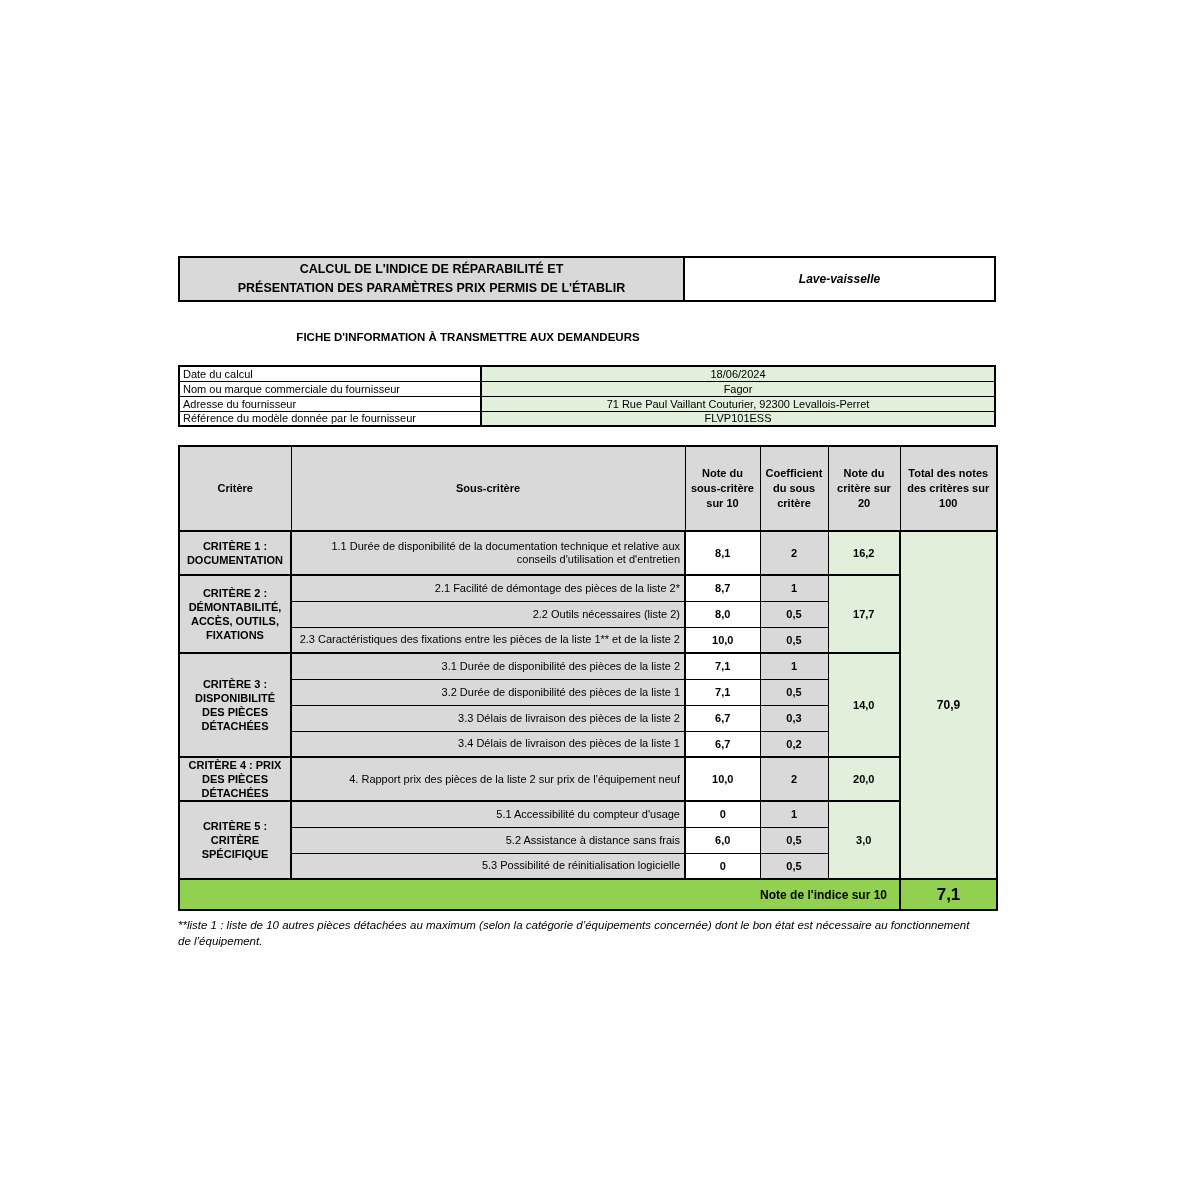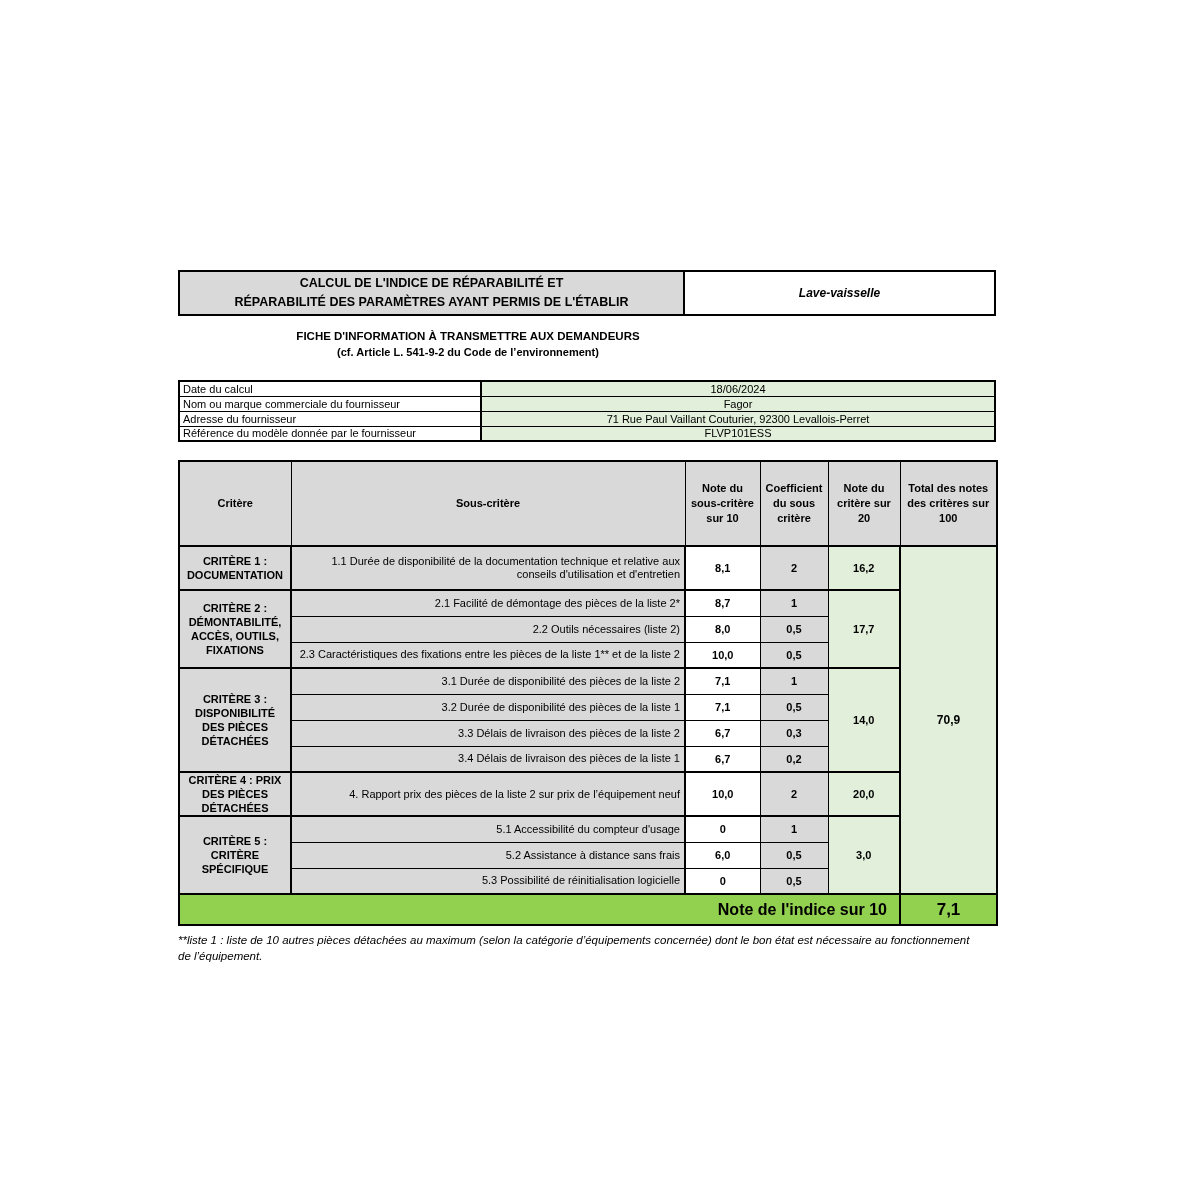--- a/index.html
+++ b/index.html
@@ -1,37 +1,37 @@
 <!DOCTYPE html>
 <html><head>
 <meta charset="utf-8">
 <style>
   * { margin:0; padding:0; box-sizing:border-box; }
   html,body { background:#ffffff; }
   .page {
     position:relative; width:1200px; height:1200px; background:#ffffff;
     font-family:"Liberation Sans", sans-serif; color:#000;
   }
-  .doc { position:absolute; left:178px; top:270px; width:984px; }
+  .doc { position:absolute; left:178px; top:256px; width:984px; }
 
   
   .hdr { display:flex; width:100%; }
   .hdr-title {
     width:507px; height:46px; background:#d9d9d9; border:2px solid #000;
     display:flex; flex-direction:column; align-items:center; justify-content:center;
     font-weight:bold; font-size:12.5px; line-height:19px; text-align:center;
   }
   .hdr-product {
     width:311px; height:46px; background:#fff; border:2px solid #000; border-left:none;
     display:flex; align-items:center; justify-content:center;
     font-weight:bold; font-style:italic; font-size:12px;
   }
 
   
-  .subtitle { margin-top:12px; width:580px; text-align:center; }
+  .subtitle { margin-top:27px; width:580px; text-align:center; }
   .subtitle-l1 { font-weight:bold; font-size:11.5px; line-height:16px; }
   .subtitle-l2 { font-weight:bold; font-size:11px; line-height:16px; }
 
   
   table { border-collapse:collapse; }
   .info-table { margin-top:20px; width:818px; border:2px solid #000; table-layout:fixed; }
   .info-table td { border:1px solid #000; height:15px; font-size:11px; padding:0 3px; }
   .info-label { width:302px; text-align:left; background:#fff; }
   .info-value { text-align:center; background:#e2efda; border-left:2px solid #000 !important; }
 
@@ -53,47 +53,46 @@
     padding:0 4px; line-height:14px; border-right:2px solid #000 !important;
   }
   td.sub { background:#d9d9d9; text-align:right; vertical-align:middle; padding:2px 4px; line-height:13px; }
   td.s10 { background:#ffffff; font-weight:bold; text-align:center; vertical-align:middle; border-left:2px solid #000 !important; }
   td.coef { background:#d9d9d9; font-weight:bold; text-align:center; vertical-align:middle; }
   td.s20 { background:#e2efda; font-weight:bold; text-align:center; vertical-align:middle; }
   td.total { background:#e2efda; font-weight:bold; text-align:center; vertical-align:middle; font-size:12px; border-left:2px solid #000 !important; }
   tr.group-start td { border-top:2px solid #000; }
   tr.final td { border-top:2px solid #000; height:31px; }
   td.final-label {
-    background:#92d050; text-align:right; font-weight:bold; font-size:16px; padding-right:12px;
+    background:#92d050; text-align:right; font-weight:bold; font-size:12px; padding-right:12px;
   }
   td.final-value {
     background:#92d050; text-align:center; font-weight:bold; font-size:17px;
     border-left:2px solid #000 !important;
   }
 
   
   .footnotes { margin-top:6px; font-style:italic; font-size:11.5px; line-height:16px; width:800px; }
 </style>
 </head>
 <body>
 
 <div class="page">
   <div class="doc">
 
     <div class="hdr">
       <div class="hdr-title">
         <div>CALCUL DE L'INDICE DE RÉPARABILITÉ ET</div>
-        <div>RÉPARABILITÉ DES PARAMÈTRES AYANT PERMIS DE L'ÉTABLIR</div>
+        <div>PRÉSENTATION DES PARAMÈTRES PRIX PERMIS DE L'ÉTABLIR</div>
       </div>
       <div class="hdr-product">Lave-vaisselle</div>
     </div>
 
     <div class="subtitle">
       <div class="subtitle-l1">FICHE D'INFORMATION À TRANSMETTRE AUX DEMANDEURS</div>
-      <div class="subtitle-l2">(cf. Article L. 541-9-2 du Code de l’environnement)</div>
     </div>
 
     <table class="info-table">
       <tbody id="info-body">
           <tr>
             <td class="info-label">Date du calcul</td>
             <td class="info-value">18/06/2024</td>
           </tr>
           <tr>
             <td class="info-label">Nom ou marque commerciale du fournisseur</td>

